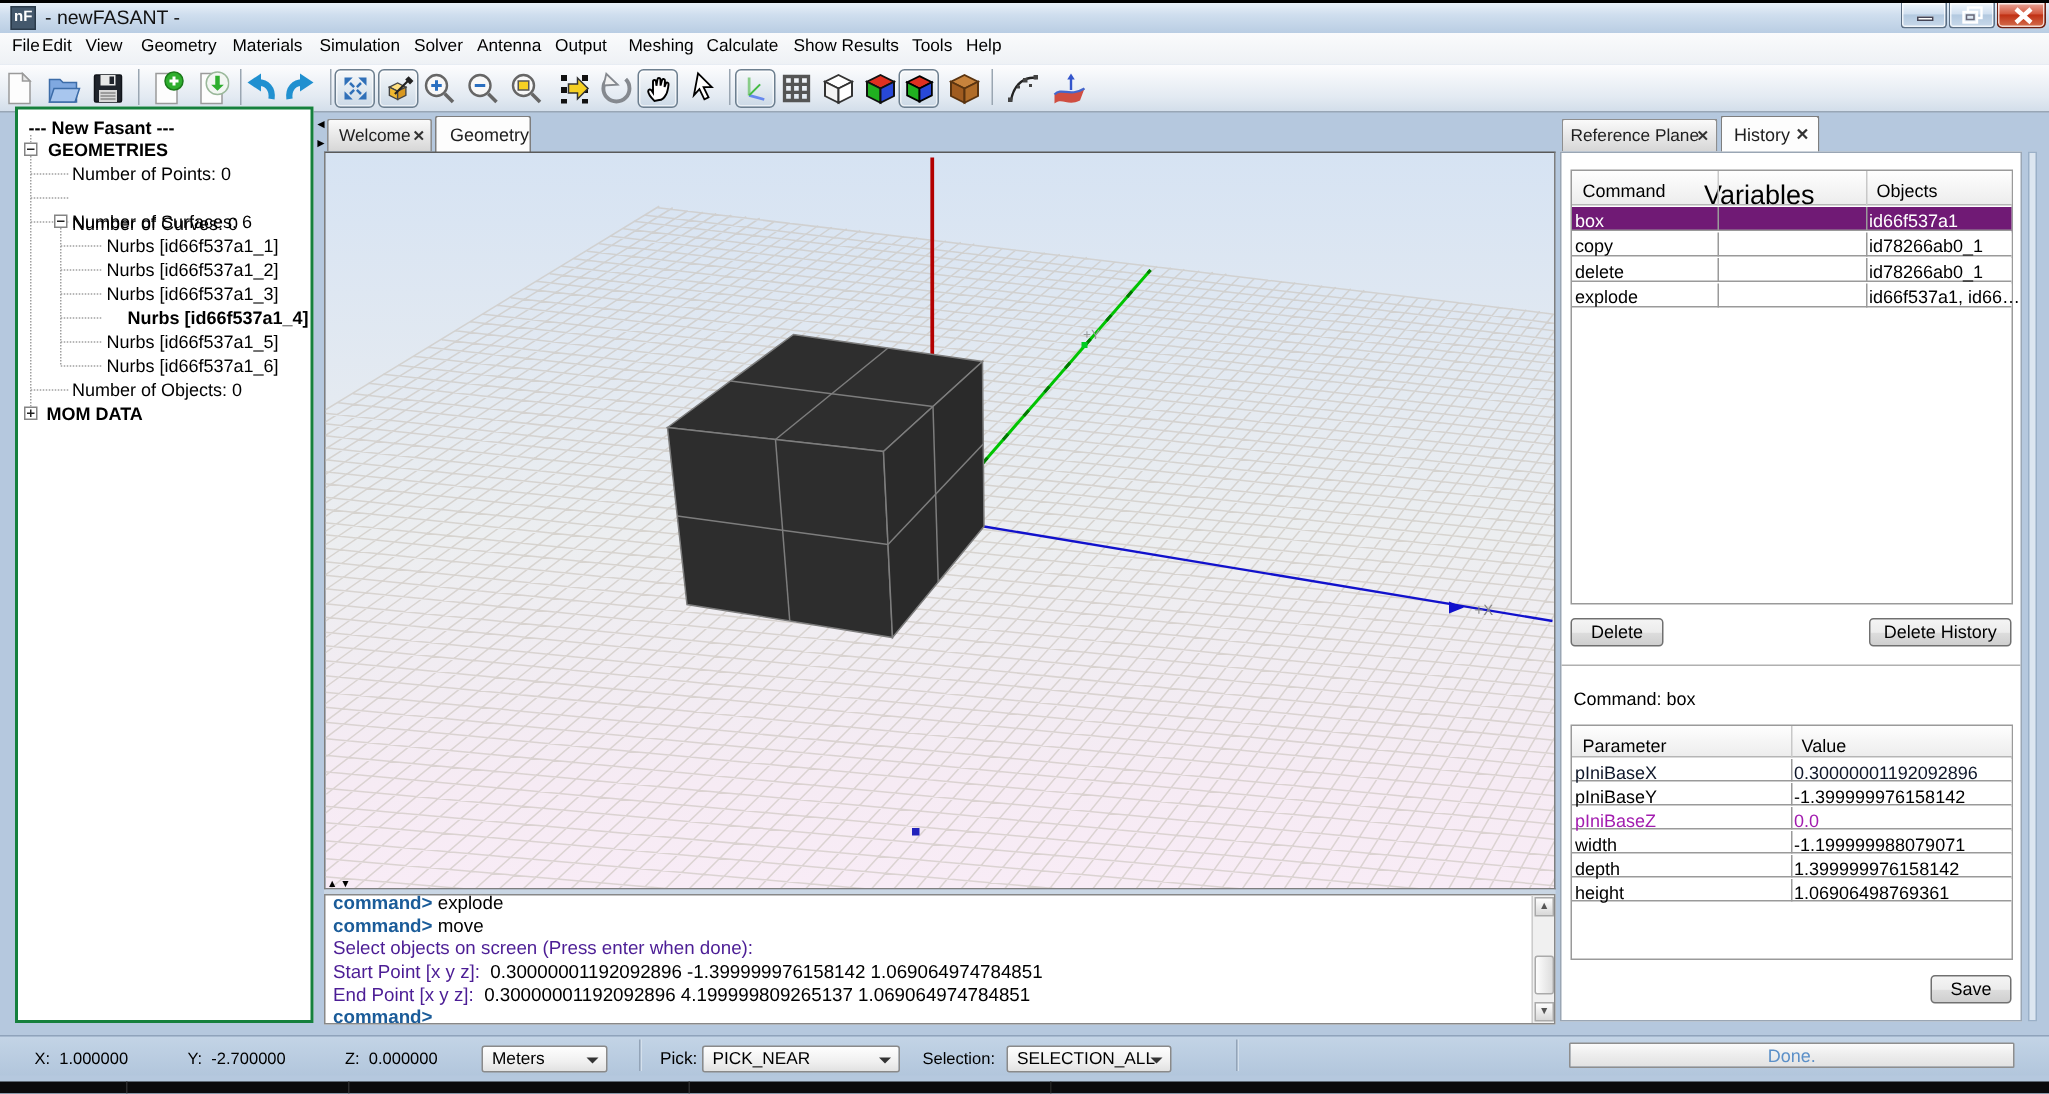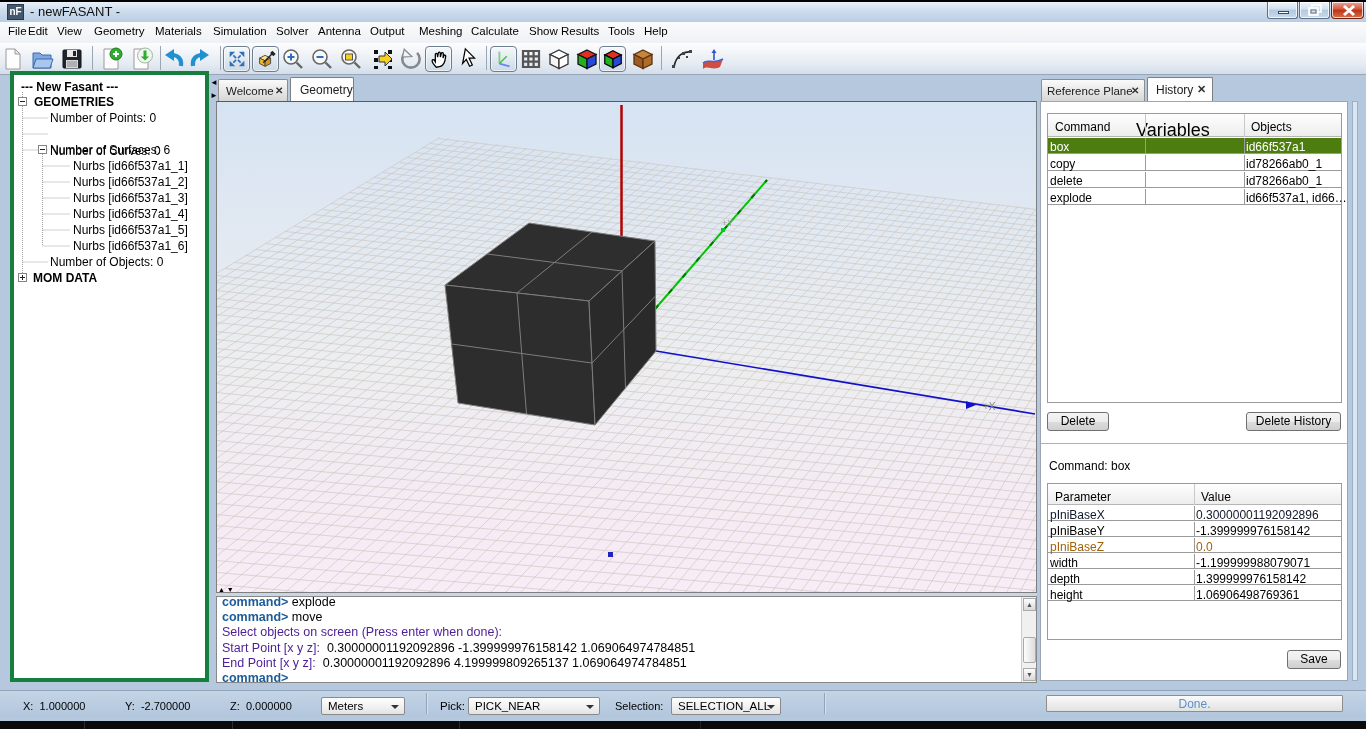--- a/index.html
+++ b/index.html
@@ -13,21 +13,21 @@
 #btnmax{left:1299px;width:31px;border-radius:0 0 3px 3px}
 #btncls{left:1331px;width:33px;background:linear-gradient(#eaa79b,#d4593f 45%,#c03014 50%,#d4704f);border-color:#6e1f10;border-radius:0 0 4px 4px}
 
 #menubar{left:0;top:22px;width:1366px;height:21px;background:linear-gradient(#fafbfc,#eef1f5);font-size:11.5px;color:#000}
 #menubar span{position:absolute;top:3px}
 
 #toolbar{left:0;top:43px;width:1366px;height:32px;background:linear-gradient(#fdfdfe,#e3eaf2 70%,#d3deea);border-bottom:1px solid #98a6b5}
 .tsep{position:absolute;top:4px;width:1px;height:24px;background:#9aa6b2}
 .tbtn{position:absolute;top:3px;width:27px;height:26px;border:1px solid #6d7f8f;border-radius:4px;background:linear-gradient(#f6f8fa,#dde6ee 60%,#ccd9e6);box-shadow:inset 0 0 0 1px rgba(255,255,255,.6)}
 
-#tree{left:10px;top:71px;width:199px;height:611px;background:#fff;border:4px solid #15803d;font-size:12px;color:#000}
+#tree{left:10px;top:71px;width:199px;height:611px;background:#fff;border:2px solid #15803d;font-size:12px;color:#000}
 
 .tab{position:absolute;font-size:12px;color:#202020}
 
 #vp{left:216px;top:101px;width:821px;height:492px;background:linear-gradient(#d6e3f3,#eceef0 52%,#f6ebf4 86%,#f8ecf6);border:1px solid #7e7e7e;border-top-color:#5a5a5a}
 
 #console{left:216px;top:596px;width:821px;height:87px;background:#fff;border:1px solid #888;font-size:12.5px;overflow:hidden}
 #console .ln{position:absolute;left:5px;white-space:pre}
 .cmd{color:#1b5c99;font-weight:bold}
 .gry{color:#4c1d95}
 
@@ -230,21 +230,21 @@
     <div class="abs" style="left:6px;top:202px;width:5px;height:1px;background:#222"></div>
     <div class="abs" style="left:8px;top:200px;width:1px;height:5px;background:#222"></div>
     <div class="abs" style="left:7px;top:5px;font-weight:bold;white-space:nowrap">--- New Fasant ---</div>
     <div class="abs" style="left:20px;top:20px;font-weight:bold;white-space:nowrap">GEOMETRIES</div>
     <div class="abs" style="left:36px;top:36px;font-weight:normal;white-space:nowrap">Number of Points: 0</div>
     <div class="abs" style="left:36px;top:69px;font-weight:normal;white-space:nowrap">Number of Curves: 0</div>
     <div class="abs" style="left:36px;top:68px;font-weight:normal;white-space:nowrap">Number of Surfaces: 6</div>
     <div class="abs" style="left:59px;top:84px;font-weight:normal;white-space:nowrap">Nurbs [id66f537a1_1]</div>
     <div class="abs" style="left:59px;top:100px;font-weight:normal;white-space:nowrap">Nurbs [id66f537a1_2]</div>
     <div class="abs" style="left:59px;top:116px;font-weight:normal;white-space:nowrap">Nurbs [id66f537a1_3]</div>
-    <div class="abs" style="left:59px;top:132px;font-weight:normal;white-space:nowrap">Nurbs [id66f537a1_4]</div>
+    <div class="abs" style="left:73px;top:132px;font-weight:bold;white-space:nowrap">Nurbs [id66f537a1_4]</div>
     <div class="abs" style="left:59px;top:148px;font-weight:normal;white-space:nowrap">Nurbs [id66f537a1_5]</div>
     <div class="abs" style="left:59px;top:164px;font-weight:normal;white-space:nowrap">Nurbs [id66f537a1_6]</div>
     <div class="abs" style="left:36px;top:180px;font-weight:normal;white-space:nowrap">Number of Objects: 0</div>
     <div class="abs" style="left:19px;top:196px;font-weight:bold;white-space:nowrap">MOM DATA</div>
   </div>
 
 <div class="abs" style="left:218px;top:79px;width:70px;height:22px;background:linear-gradient(#fafafa,#d6d6d6);border:1px solid #8e8e8e;border-bottom:none;border-radius:2px 2px 0 0"></div>
 <div class="tab" style="left:226px;top:85px;font-size:11.5px">Welcome</div>
 <div class="abs" style="left:275px;top:85px;font-size:10px;font-weight:bold;color:#333">✕</div>
 <div class="abs" style="left:290px;top:77px;width:64px;height:25px;background:#fdfdfd;border:1px solid #7e7e7e;border-bottom:none;border-radius:2px 2px 0 0"></div>
@@ -300,21 +300,21 @@
 <div id="rpanel" class="abs"></div>
 
 <div class="abs" style="left:1047px;top:113px;width:295px;height:290px;border:1px solid #9a9a9a;background:#fff">
     <div class="abs" style="left:0;top:0;width:293px;height:23px;background:linear-gradient(#fefefe,#ededed);border-bottom:1px solid #b5b5b5">
       <div class="abs" style="left:7px;top:6px;font-size:12px">Command</div>
       <div class="abs" style="left:88px;top:6px;font-size:18px">Variables</div>
       <div class="abs" style="left:203px;top:6px;font-size:12px">Objects</div>
       <div class="abs" style="left:97px;top:0;width:1px;height:23px;background:#c8c8c8"></div>
       <div class="abs" style="left:196px;top:0;width:1px;height:23px;background:#c8c8c8"></div>
     </div>
-    <div class="abs" style="left:0;top:24px;width:293px;height:16px;background:#4d7c0f;color:#fff;border-bottom:1px solid #9a9a9a">
+    <div class="abs" style="left:0;top:24px;width:293px;height:16px;background:#701a75;color:#fff;border-bottom:1px solid #9a9a9a">
       <div class="abs" style="left:2px;top:2px;font-size:12px;white-space:nowrap">box</div>
       <div class="abs" style="left:99px;top:2px;font-size:12px;white-space:nowrap"></div>
       <div class="abs" style="left:198px;top:2px;font-size:12px;white-space:nowrap">id66f537a1</div>
       <div class="abs" style="left:97px;top:0;width:1px;height:16px;background:#9a9a9a"></div>
       <div class="abs" style="left:196px;top:0;width:1px;height:16px;background:#9a9a9a"></div>
     </div>
     <div class="abs" style="left:0;top:41px;width:293px;height:16px;background:#fff;color:#000;border-bottom:1px solid #9a9a9a">
       <div class="abs" style="left:2px;top:2px;font-size:12px;white-space:nowrap">copy</div>
       <div class="abs" style="left:99px;top:2px;font-size:12px;white-space:nowrap"></div>
       <div class="abs" style="left:198px;top:2px;font-size:12px;white-space:nowrap">id78266ab0_1</div>
@@ -349,21 +349,21 @@
     <div class="abs" style="left:0;top:22px;width:293px;height:15px;background:#fff;color:#0f172a;border-bottom:1px solid #9a9a9a">
       <div class="abs" style="left:2px;top:2px;font-size:12px;white-space:nowrap">pIniBaseX</div>
       <div class="abs" style="left:148px;top:2px;font-size:12px;white-space:nowrap">0.30000001192092896</div>
       <div class="abs" style="left:146px;top:0;width:1px;height:15px;background:#9a9a9a"></div>
     </div>
     <div class="abs" style="left:0;top:38px;width:293px;height:15px;background:#fff;color:#000;border-bottom:1px solid #9a9a9a">
       <div class="abs" style="left:2px;top:2px;font-size:12px;white-space:nowrap">pIniBaseY</div>
       <div class="abs" style="left:148px;top:2px;font-size:12px;white-space:nowrap">-1.399999976158142</div>
       <div class="abs" style="left:146px;top:0;width:1px;height:15px;background:#9a9a9a"></div>
     </div>
-    <div class="abs" style="left:0;top:54px;width:293px;height:15px;background:#fff;color:#a16207;border-bottom:1px solid #9a9a9a">
+    <div class="abs" style="left:0;top:54px;width:293px;height:15px;background:#fff;color:#a21caf;border-bottom:1px solid #9a9a9a">
       <div class="abs" style="left:2px;top:2px;font-size:12px;white-space:nowrap">pIniBaseZ</div>
       <div class="abs" style="left:148px;top:2px;font-size:12px;white-space:nowrap">0.0</div>
       <div class="abs" style="left:146px;top:0;width:1px;height:15px;background:#9a9a9a"></div>
     </div>
     <div class="abs" style="left:0;top:70px;width:293px;height:15px;background:#fff;color:#000;border-bottom:1px solid #9a9a9a">
       <div class="abs" style="left:2px;top:2px;font-size:12px;white-space:nowrap">width</div>
       <div class="abs" style="left:148px;top:2px;font-size:12px;white-space:nowrap">-1.199999988079071</div>
       <div class="abs" style="left:146px;top:0;width:1px;height:15px;background:#9a9a9a"></div>
     </div>
     <div class="abs" style="left:0;top:86px;width:293px;height:15px;background:#fff;color:#000;border-bottom:1px solid #9a9a9a">

